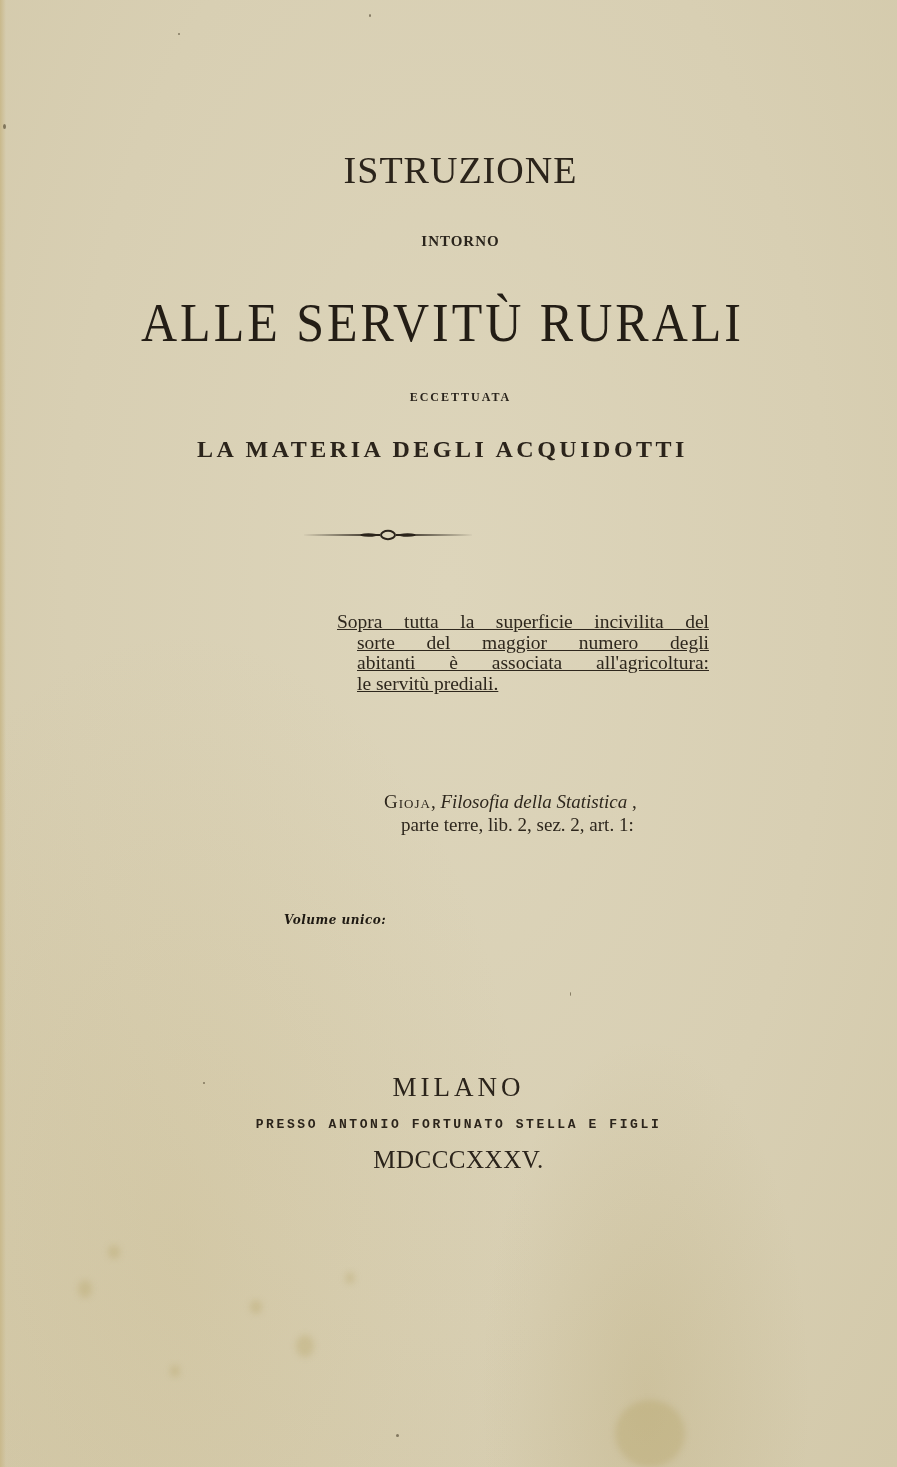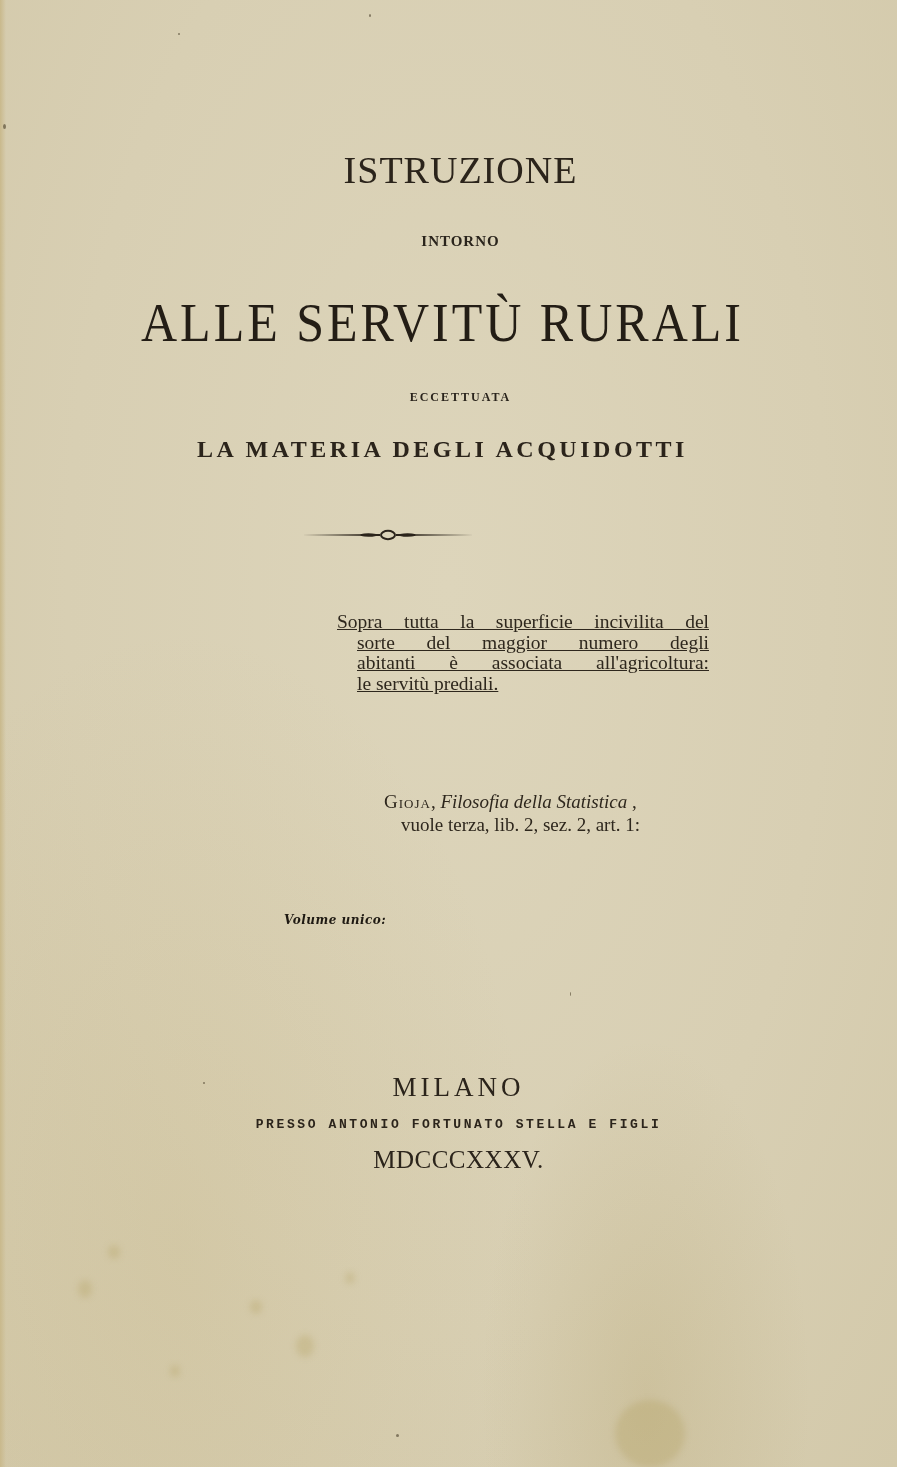--- a/index.html
+++ b/index.html
@@ -210,21 +210,21 @@
 
   <div class="epigraph">
     <span class="ep-line">Sopra tutta la superficie incivilita del</span>
     <span class="ep-line indent">sorte del maggior numero degli</span>
     <span class="ep-line indent">abitanti è associata all'agricoltura:</span>
     <span class="ep-line indent last">le servitù prediali.</span>
   </div>
 
   <div class="citation">
     <span class="c-line"><span class="author">Gioja</span><span>, </span><span class="work">Filosofia della Statistica</span><span> ,</span></span>
-    <span class="c-line indent">vuole terza, lib. 2, sez. 2, art. 1:</span>
+    <span class="c-line indent">parte terre, lib. 2, sez. 2, art. 1:</span>
   </div>
 
   <div class="volume">Volume unico:</div>
 
   <div class="line city">MILANO</div>
   <div class="line publisher">PRESSO ANTONIO FORTUNATO STELLA E FIGLI</div>
   <div class="line year">MDCCCXXXV.</div>
 </div>
 
 </body></html>

